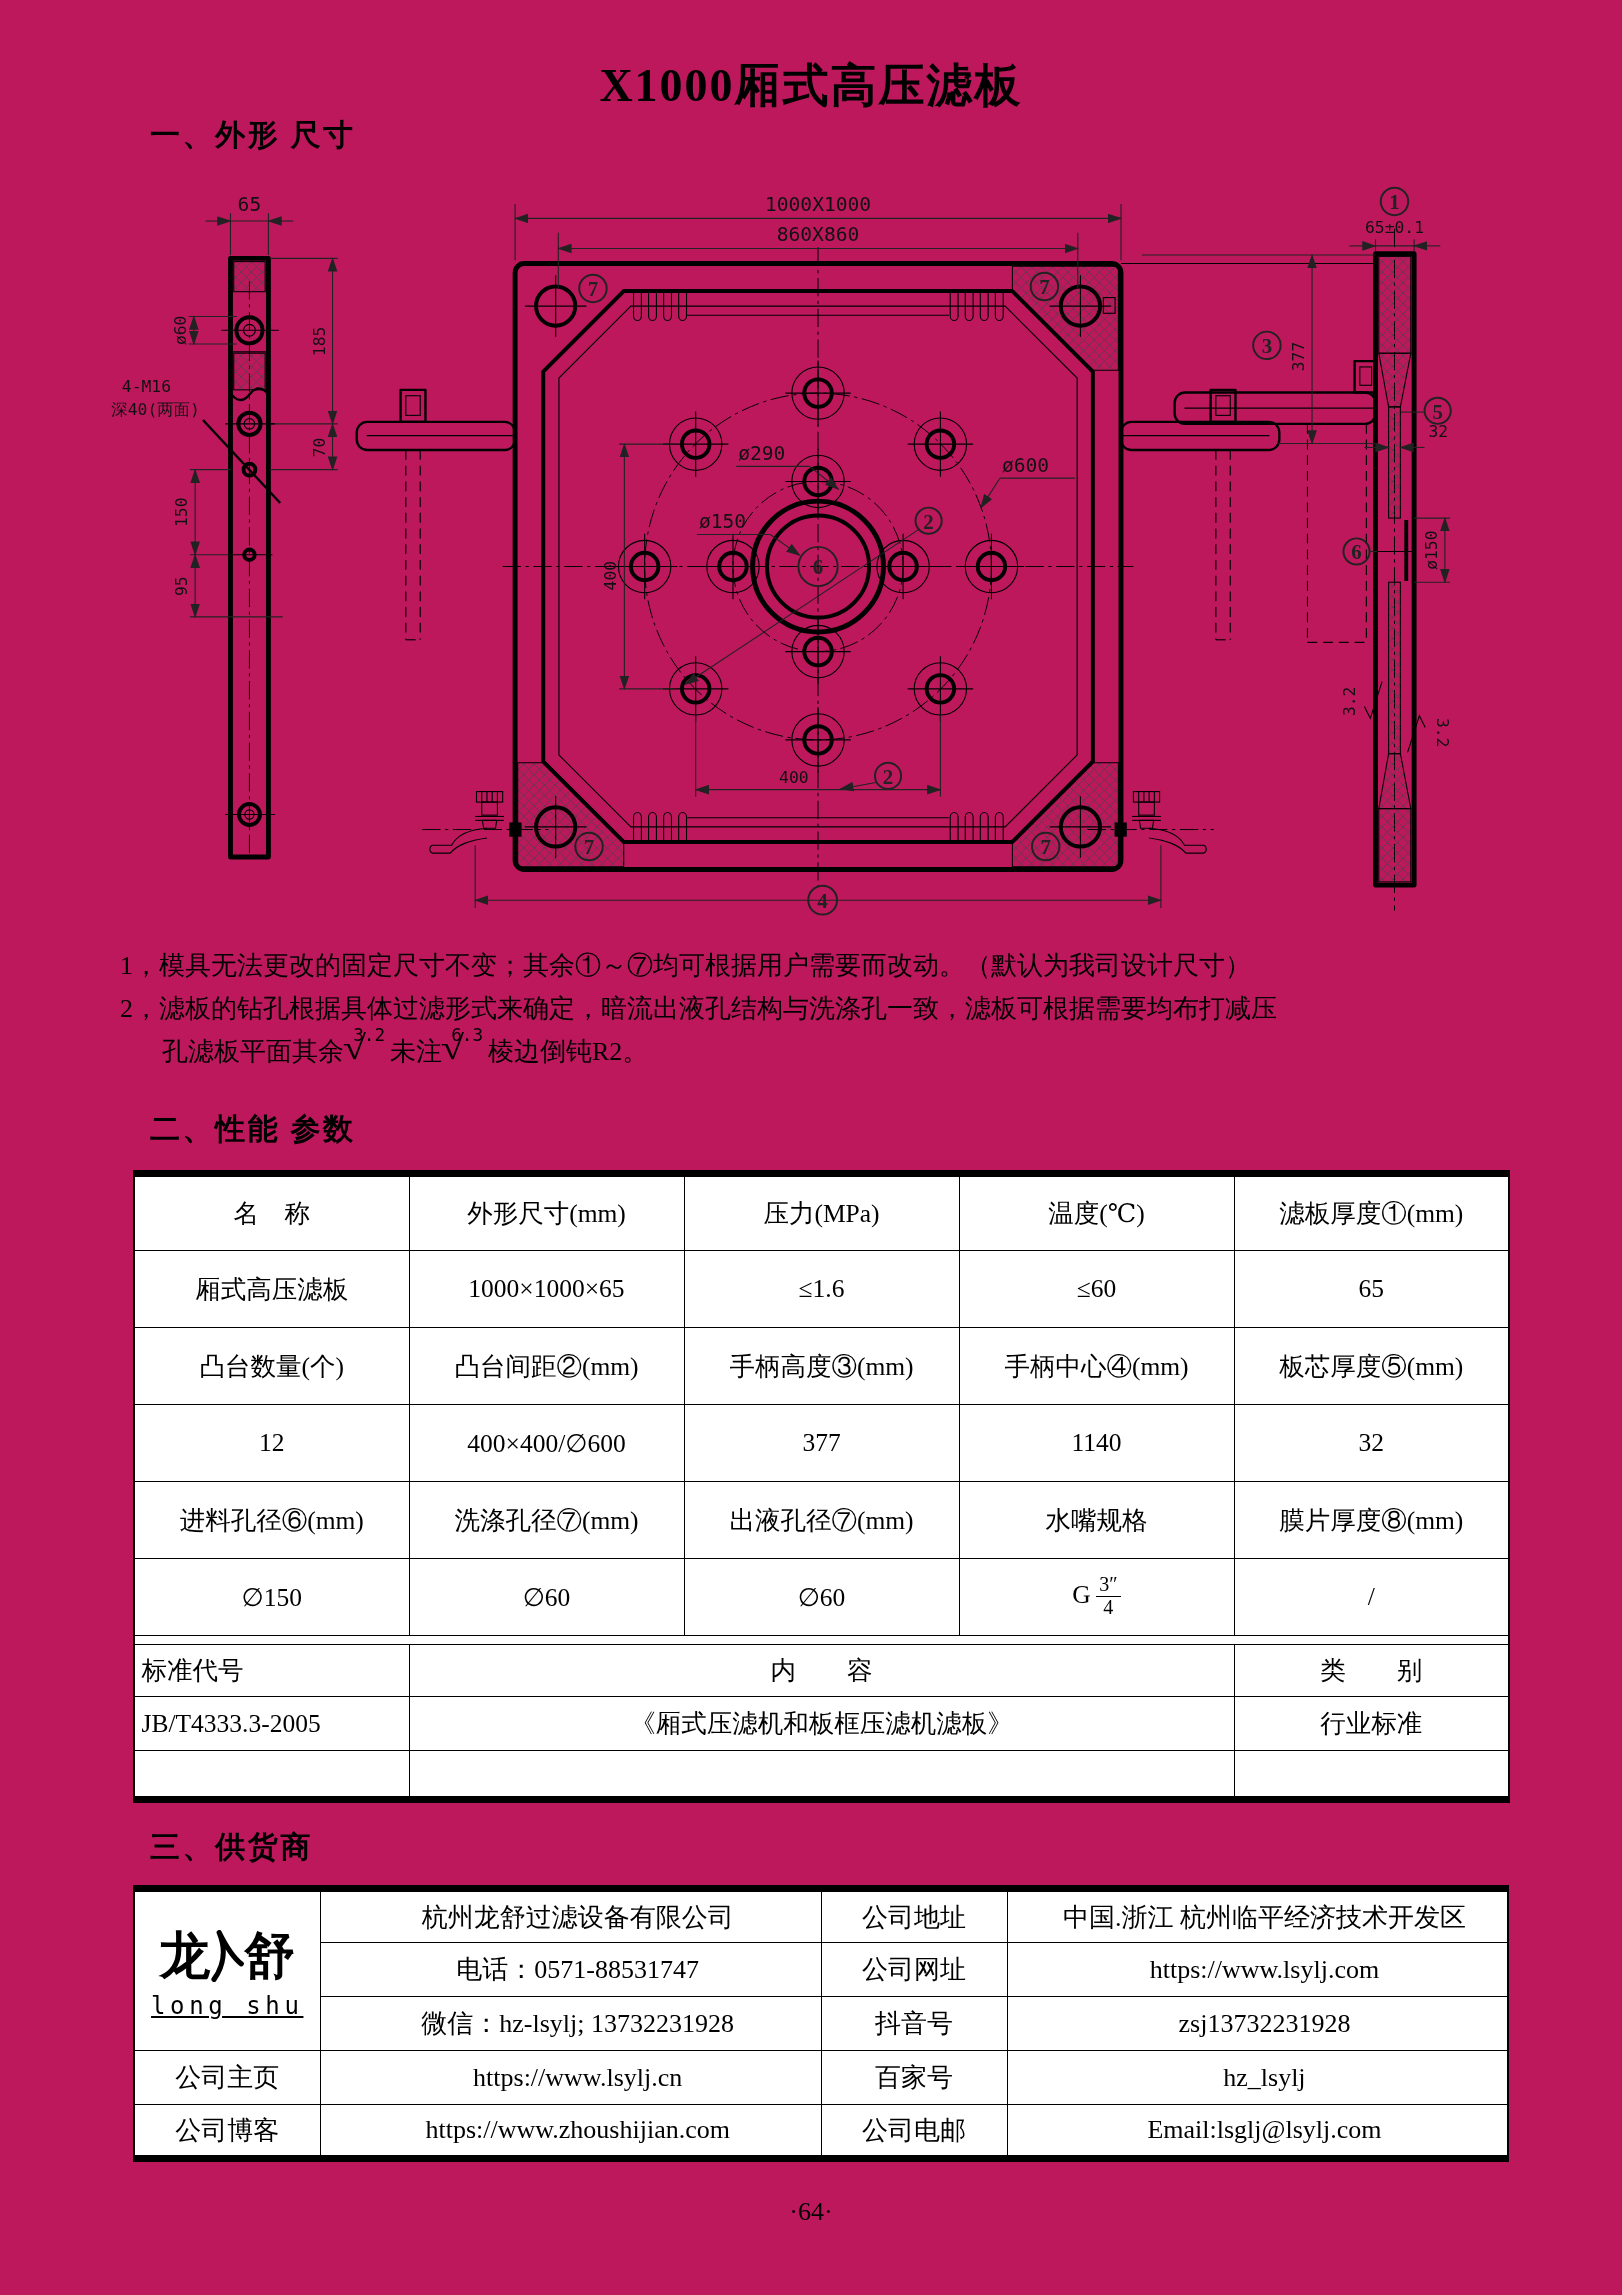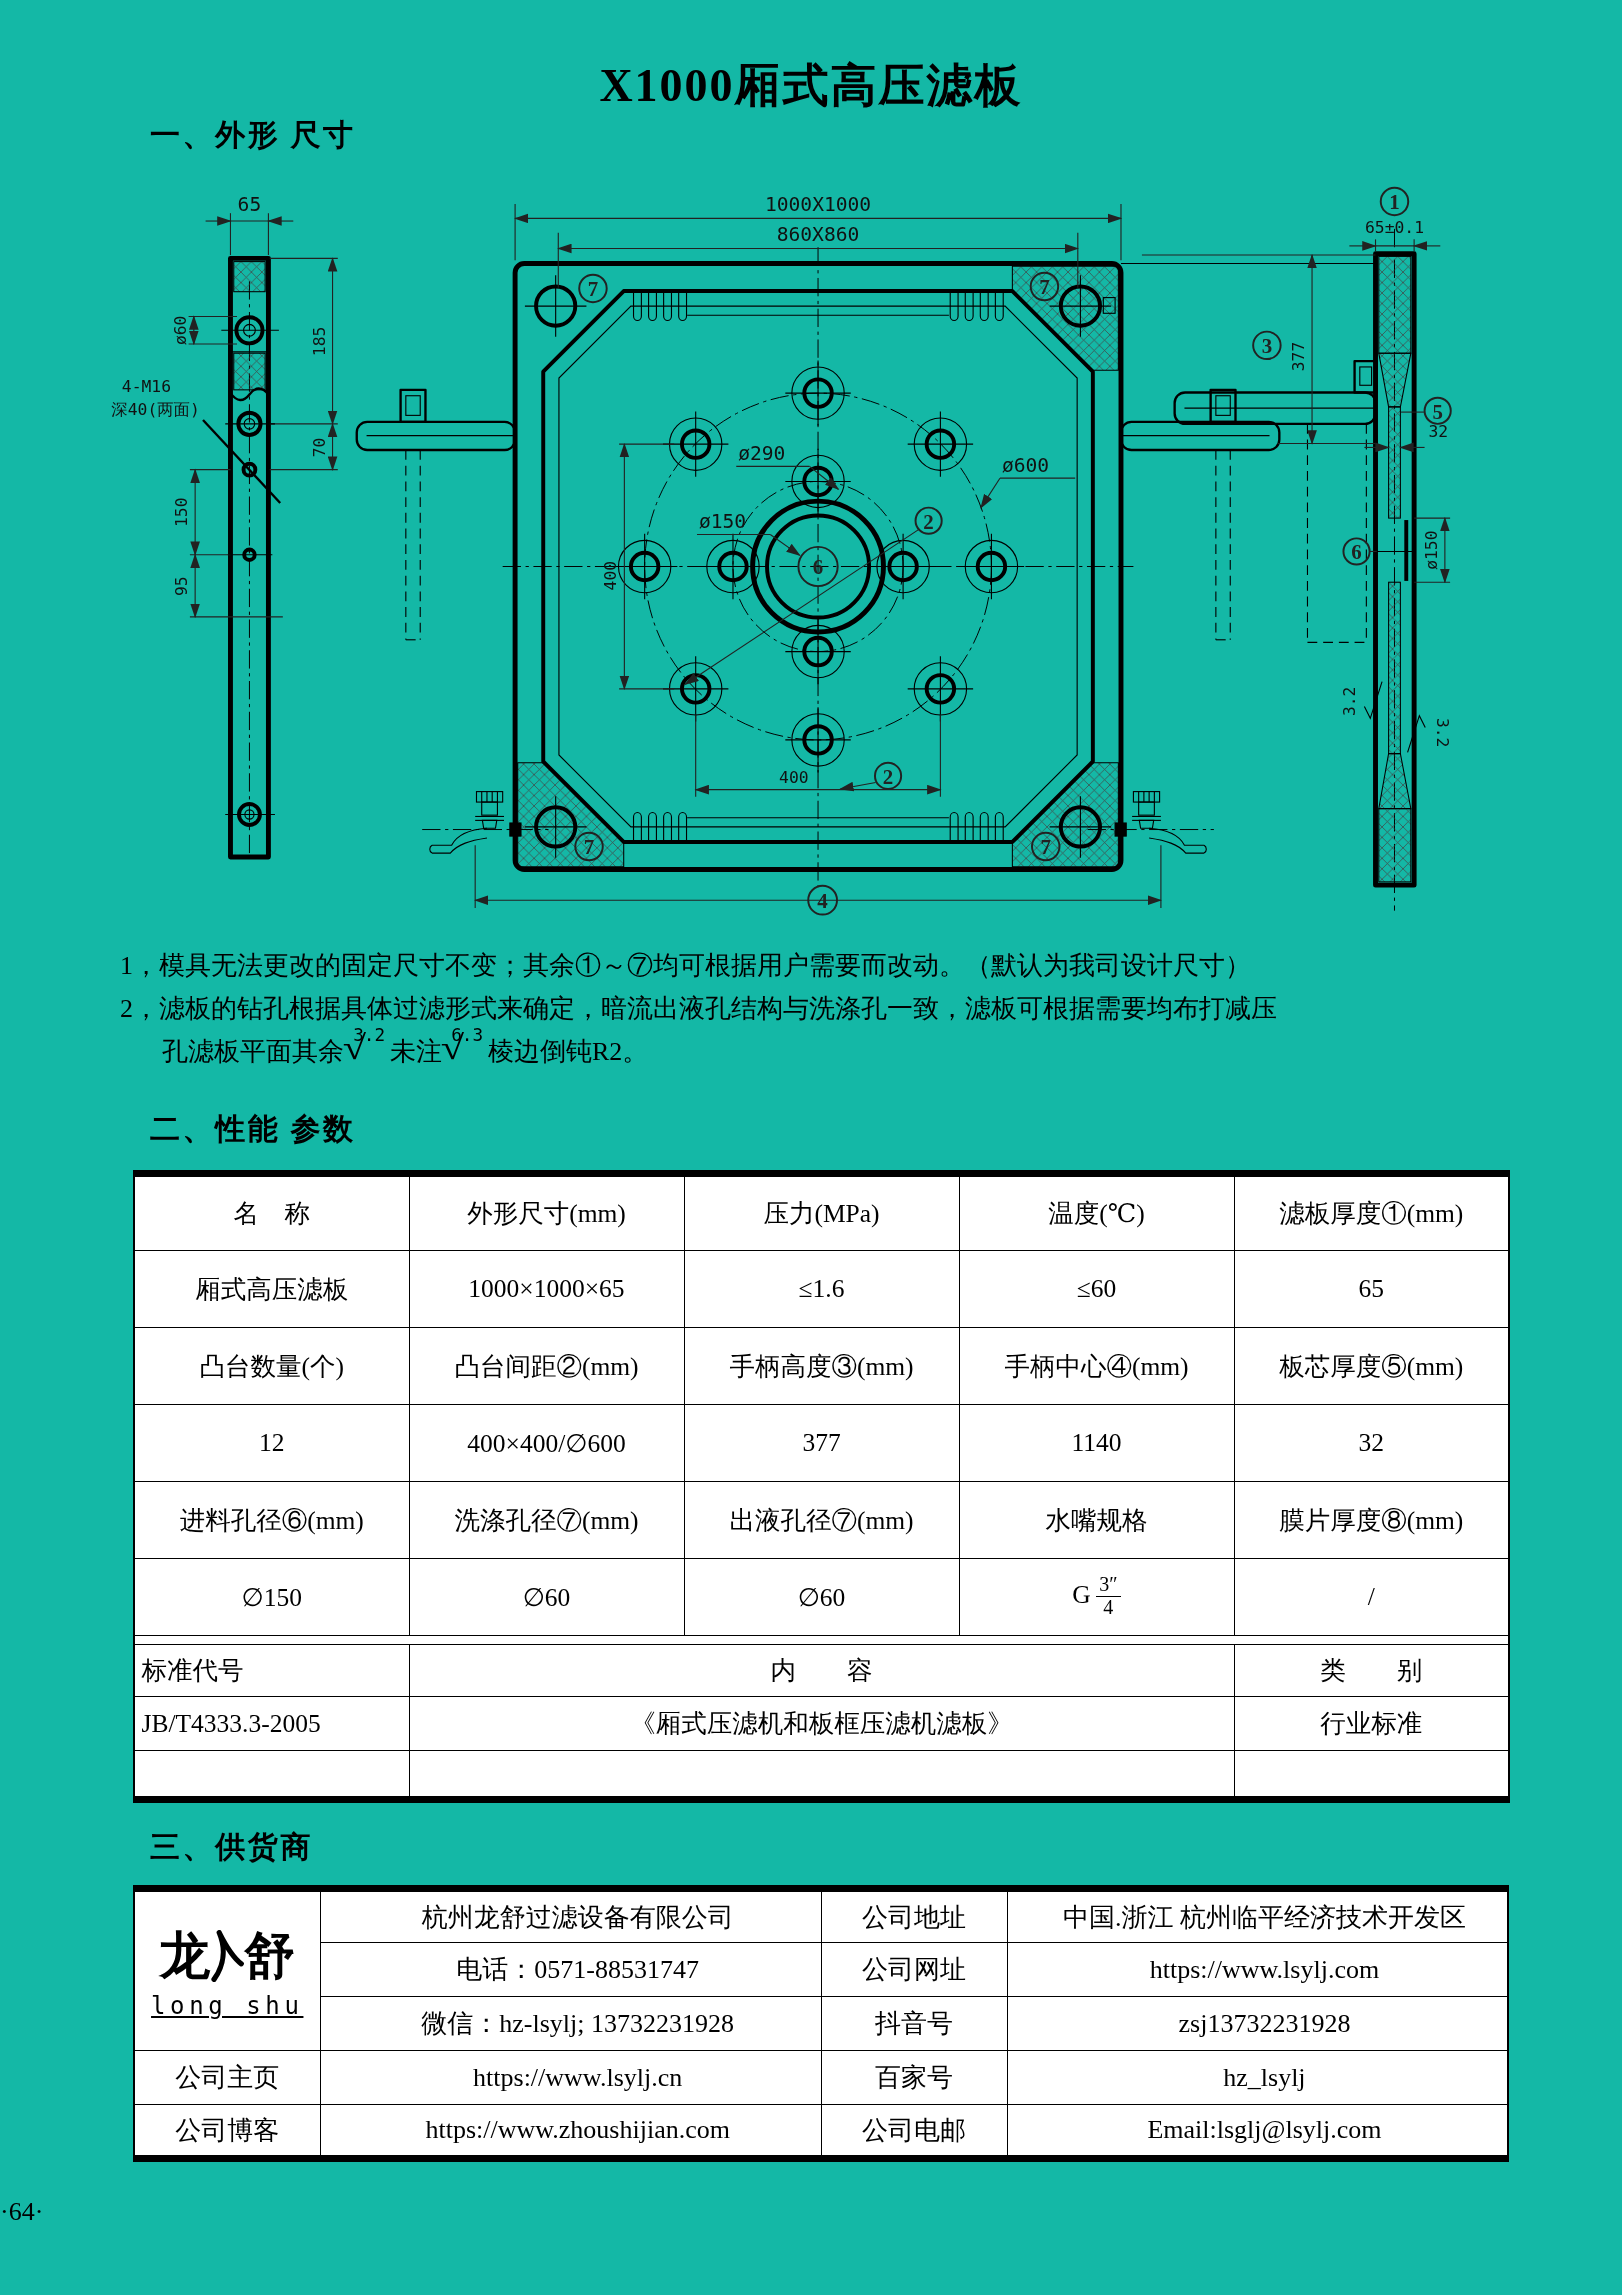--- a/index.html
+++ b/index.html
@@ -1,16 +1,16 @@
 <!DOCTYPE html>
 <html style="font-size:10.5px"><head>
 <meta charset="utf-8">
 <style>
   html,body{margin:0;padding:0;background:#e8e8e8;}
-  .page{position:relative;width:1622px;height:2295px;background:#14b8a6;
+  .page{position:relative;width:1622px;height:2295px;background:#be185d;
         font-family:"Liberation Serif","DejaVu Serif",serif;color:#000;overflow:hidden;}
   .abs{position:absolute;}
   .title{left:0;right:0;top:55px;text-align:center;font-size:46px;font-weight:bold;letter-spacing:2px;}
   .sect{font-size:30px;font-weight:600;letter-spacing:2.6px;margin-left:16px;}
   .notes{font-size:26px;}
   .nline{white-space:nowrap;line-height:43px;}
   .nind{margin-left:42px;}
   .rfin{display:inline-block;position:relative;width:46px;height:33px;vertical-align:-3.9px;}
   .rfin .rnum{position:absolute;top:-17px;left:9.2px;font-size:17.7px;font-family:"DejaVu Sans Mono",monospace;}
   .rfin .rchk{position:absolute;top:-5.2px;left:1.3px;font-size:34px;transform:scaleX(1.25);font-weight:bold;}
@@ -25,21 +25,21 @@
   .frac{display:inline-flex;flex-direction:column;align-items:center;vertical-align:middle;
         line-height:1.05;font-size:20px;margin-left:5.2px;position:relative;top:-1.3px;}
   .frac .fnum{border-bottom:1.6px solid #000;padding:0 3.3px 0.7px 3.3px;}
   .stable td{font-size:26px;}
   .sval{text-align:left;padding-left:14.4px !important;}
   .slab{text-align:center;}
   .logocell{vertical-align:middle;}
   .logo-cn{display:flex;align-items:center;justify-content:center;font-size:51px;font-weight:bold;}
   .logo-en{font-size:24px;letter-spacing:4.6px;margin-top:1.3px;font-family:"DejaVu Sans Mono",monospace;text-decoration:underline;}
   .footer-note{font-size:22px;white-space:nowrap;}
-  .pagenum{left:0;right:0;font-size:26px;}
+  .pagenum{left:0;right:0;text-align:center;font-size:26px;}
   
   .tn{stroke:#000;stroke-width:1.7;fill:none;}
   .tn2{stroke:#222;stroke-width:3;fill:none;}
   .md{stroke:#000;stroke-width:3.6;fill:none;stroke-linejoin:round;}
   .bd{stroke:#000;stroke-width:6;fill:none;stroke-linejoin:round;}
   .bd2{stroke:#000;stroke-width:7.5;fill:none;stroke-linejoin:round;}
   .dm{stroke:#222;stroke-width:1.7;fill:none;}
   .cl{stroke:#000;stroke-width:1.5;fill:none;stroke-dasharray:28 7 5 7;}
   .dsh{stroke:#000;stroke-width:1.7;fill:none;stroke-dasharray:15 9;}
   .hf{fill:url(#xh);stroke:#000;stroke-width:1.6;}

